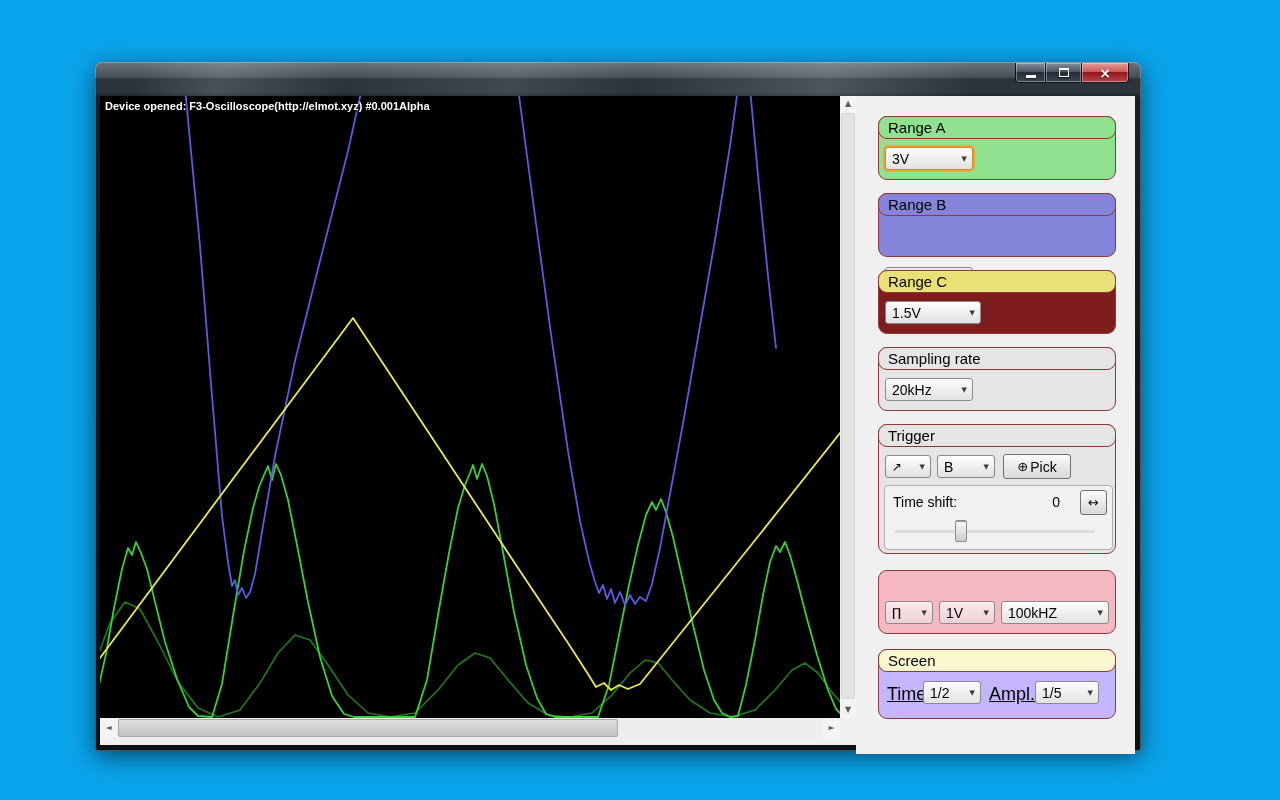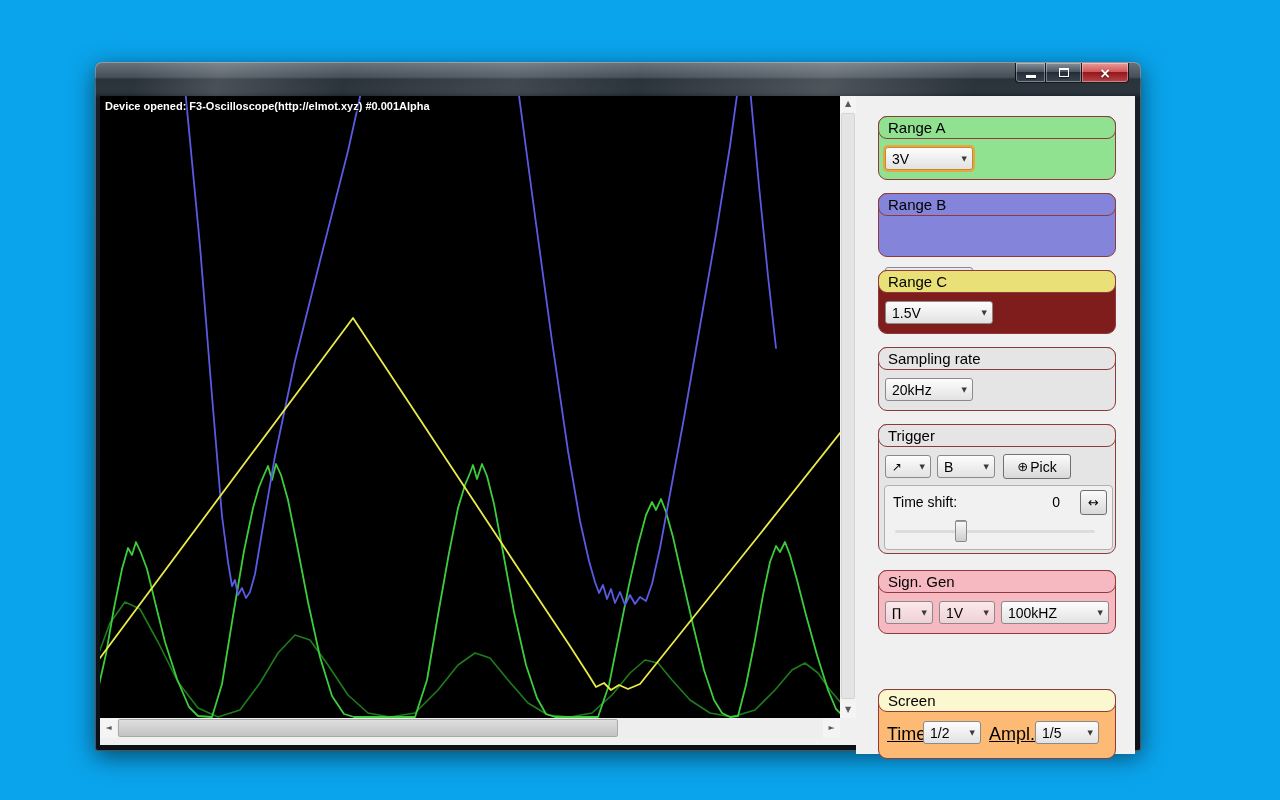--- a/index.html
+++ b/index.html
@@ -182,21 +182,21 @@
         <div class="combo lavender" style="left:6px;top:30px;width:88px;">
           <span class="ctext">350mV</span>
           <span class="arr glyph">▼</span>
         </div>
       </div>
 
       <div class="group g-c" style="background: #7f1d1d;">
         <div class="gtitle" style="background: rgb(233, 225, 120);">
           <span>Range C</span>
         </div>
-        <div class="combo" style="left:6px;top:30px;width:108px;">
+        <div class="combo" style="left:6px;top:30px;width:96px;">
           <span class="ctext">1.5V</span>
           <span class="arr glyph">▼</span>
         </div>
       </div>
 
       <div class="group g-s" style="background: rgb(229, 229, 229);">
         <div class="gtitle" style="background: rgb(229, 229, 229);">
           <span>Sampling rate</span>
         </div>
         <div class="combo" style="left:6px;top:30px;width:88px;">
@@ -226,38 +226,35 @@
           <span class="tvalue">0</span>
           <div class="btn shiftbtn">
             <span class="glyph" style="font-size:13px;">↔</span>
           </div>
           <div class="strack"></div>
           <div class="sthumb"></div>
         </div>
       </div>
 
       <div class="group g-g" style="background: rgb(247, 185, 193);">
-        <div class="gtitle" style="background: rgb(247, 185, 193);">
-          <span>Sign. Gen</span>
-        </div>
         <div class="combo pinkish" style="left:6px;top:30px;width:48px;">
           <span class="ctext glyph" style="font-size:12px;">∏</span>
           <span class="arr glyph">▼</span>
         </div>
         <div class="combo pinkish" style="left:60px;top:30px;width:56px;">
           <span class="ctext">1V</span>
           <span class="arr glyph">▼</span>
         </div>
         <div class="combo" style="left:122px;top:30px;width:108px;">
           <span class="ctext">100kHZ</span>
           <span class="arr glyph">▼</span>
         </div>
       </div>
 
-      <div class="group g-scr" style="background: #fdba74; margin-top: 40px;">
+      <div class="group g-scr" style="background: #c4b5fd;">
         <div class="gtitle" style="background: rgb(251, 247, 207);">
           <span>Screen</span>
         </div>
         <span class="slabel" style="left:8px;">Time</span>
         <span class="slabel" style="left:110px;">Ampl.</span>
         <div class="combo" style="left:44px;top:31px;width:58px;">
           <span class="ctext">1/2</span>
           <span class="arr glyph">▼</span>
         </div>
         <div class="combo" style="left:156px;top:31px;width:64px;">

